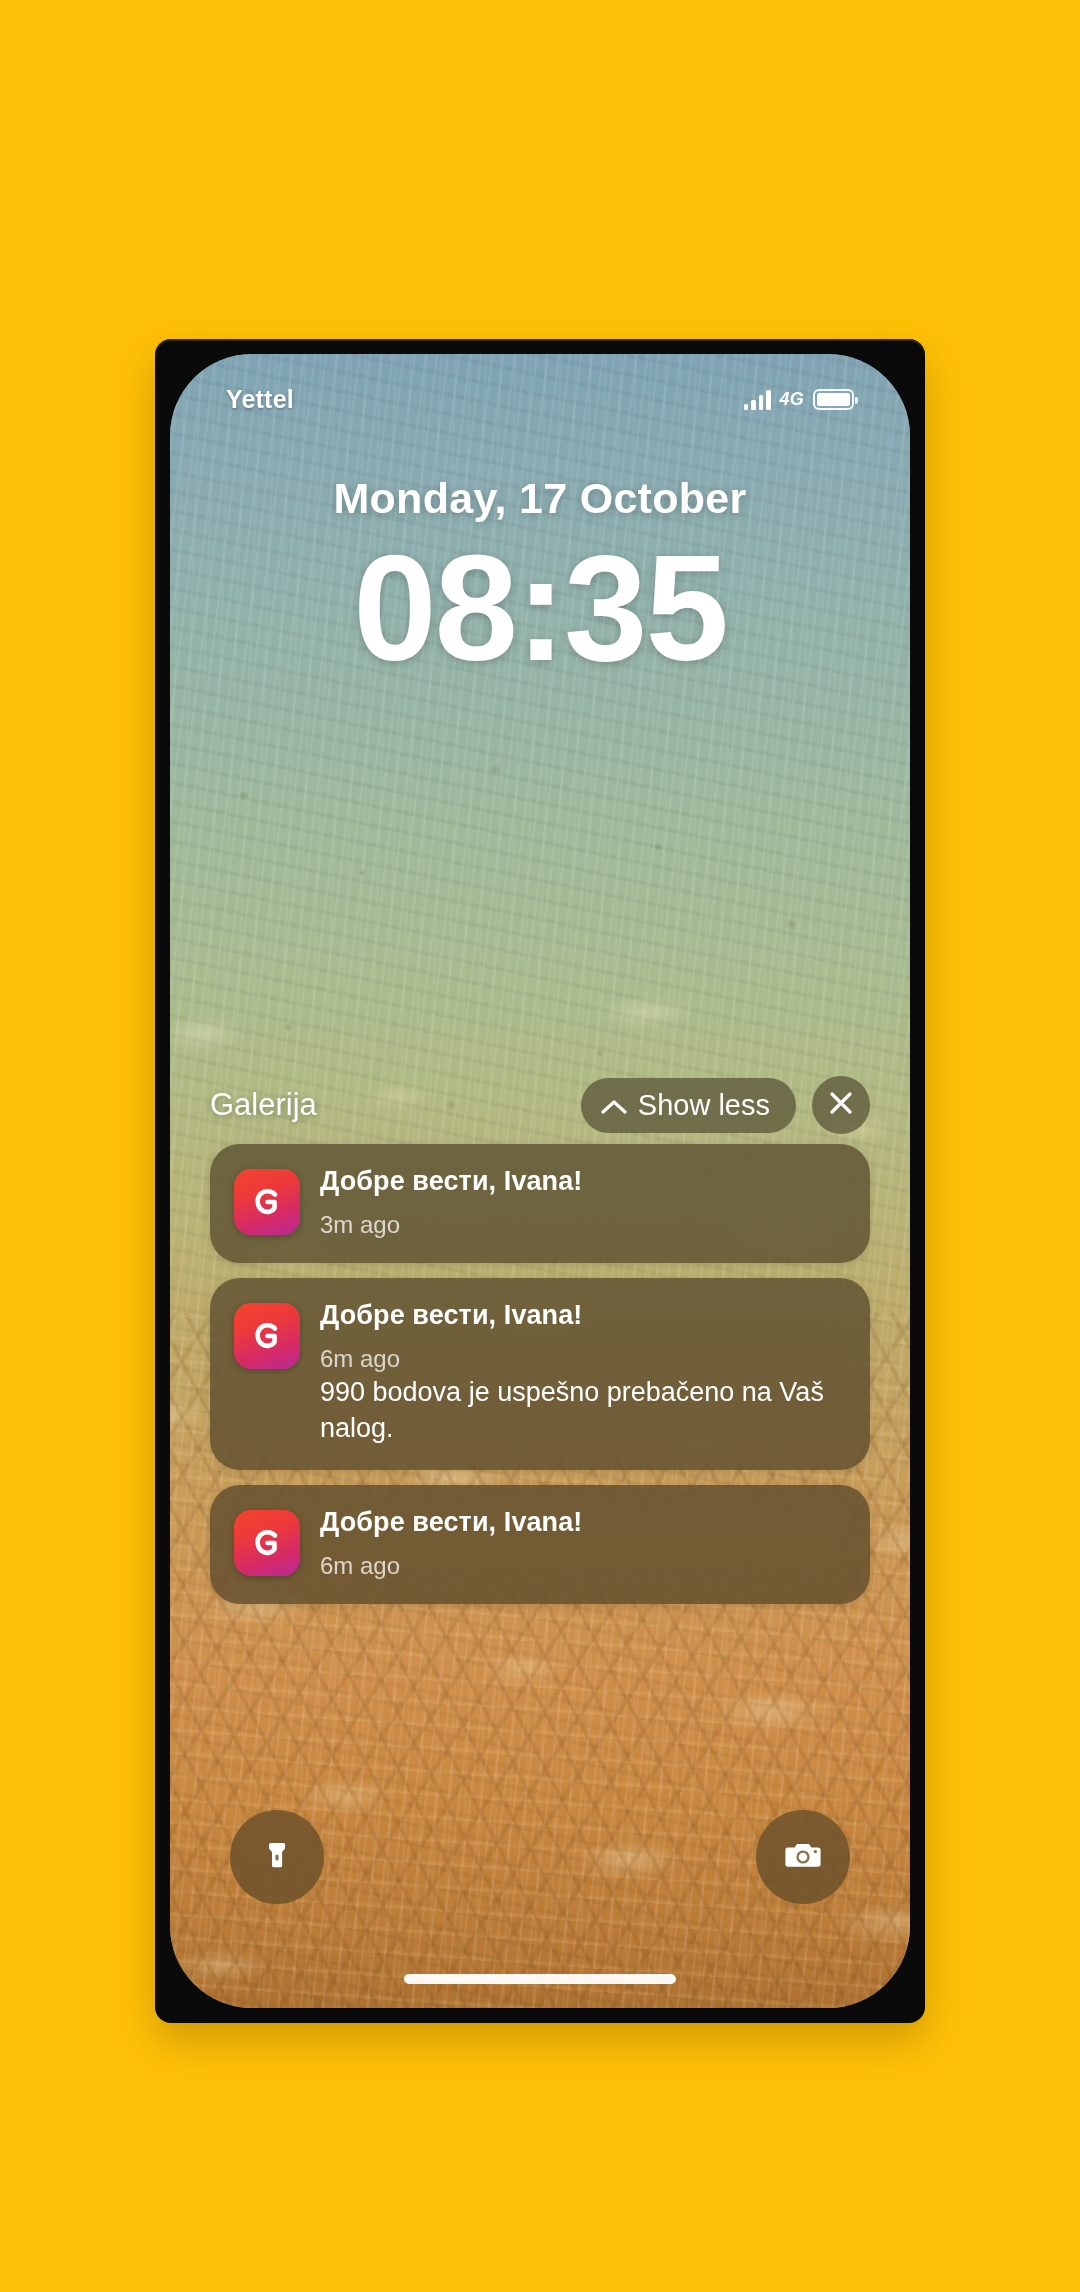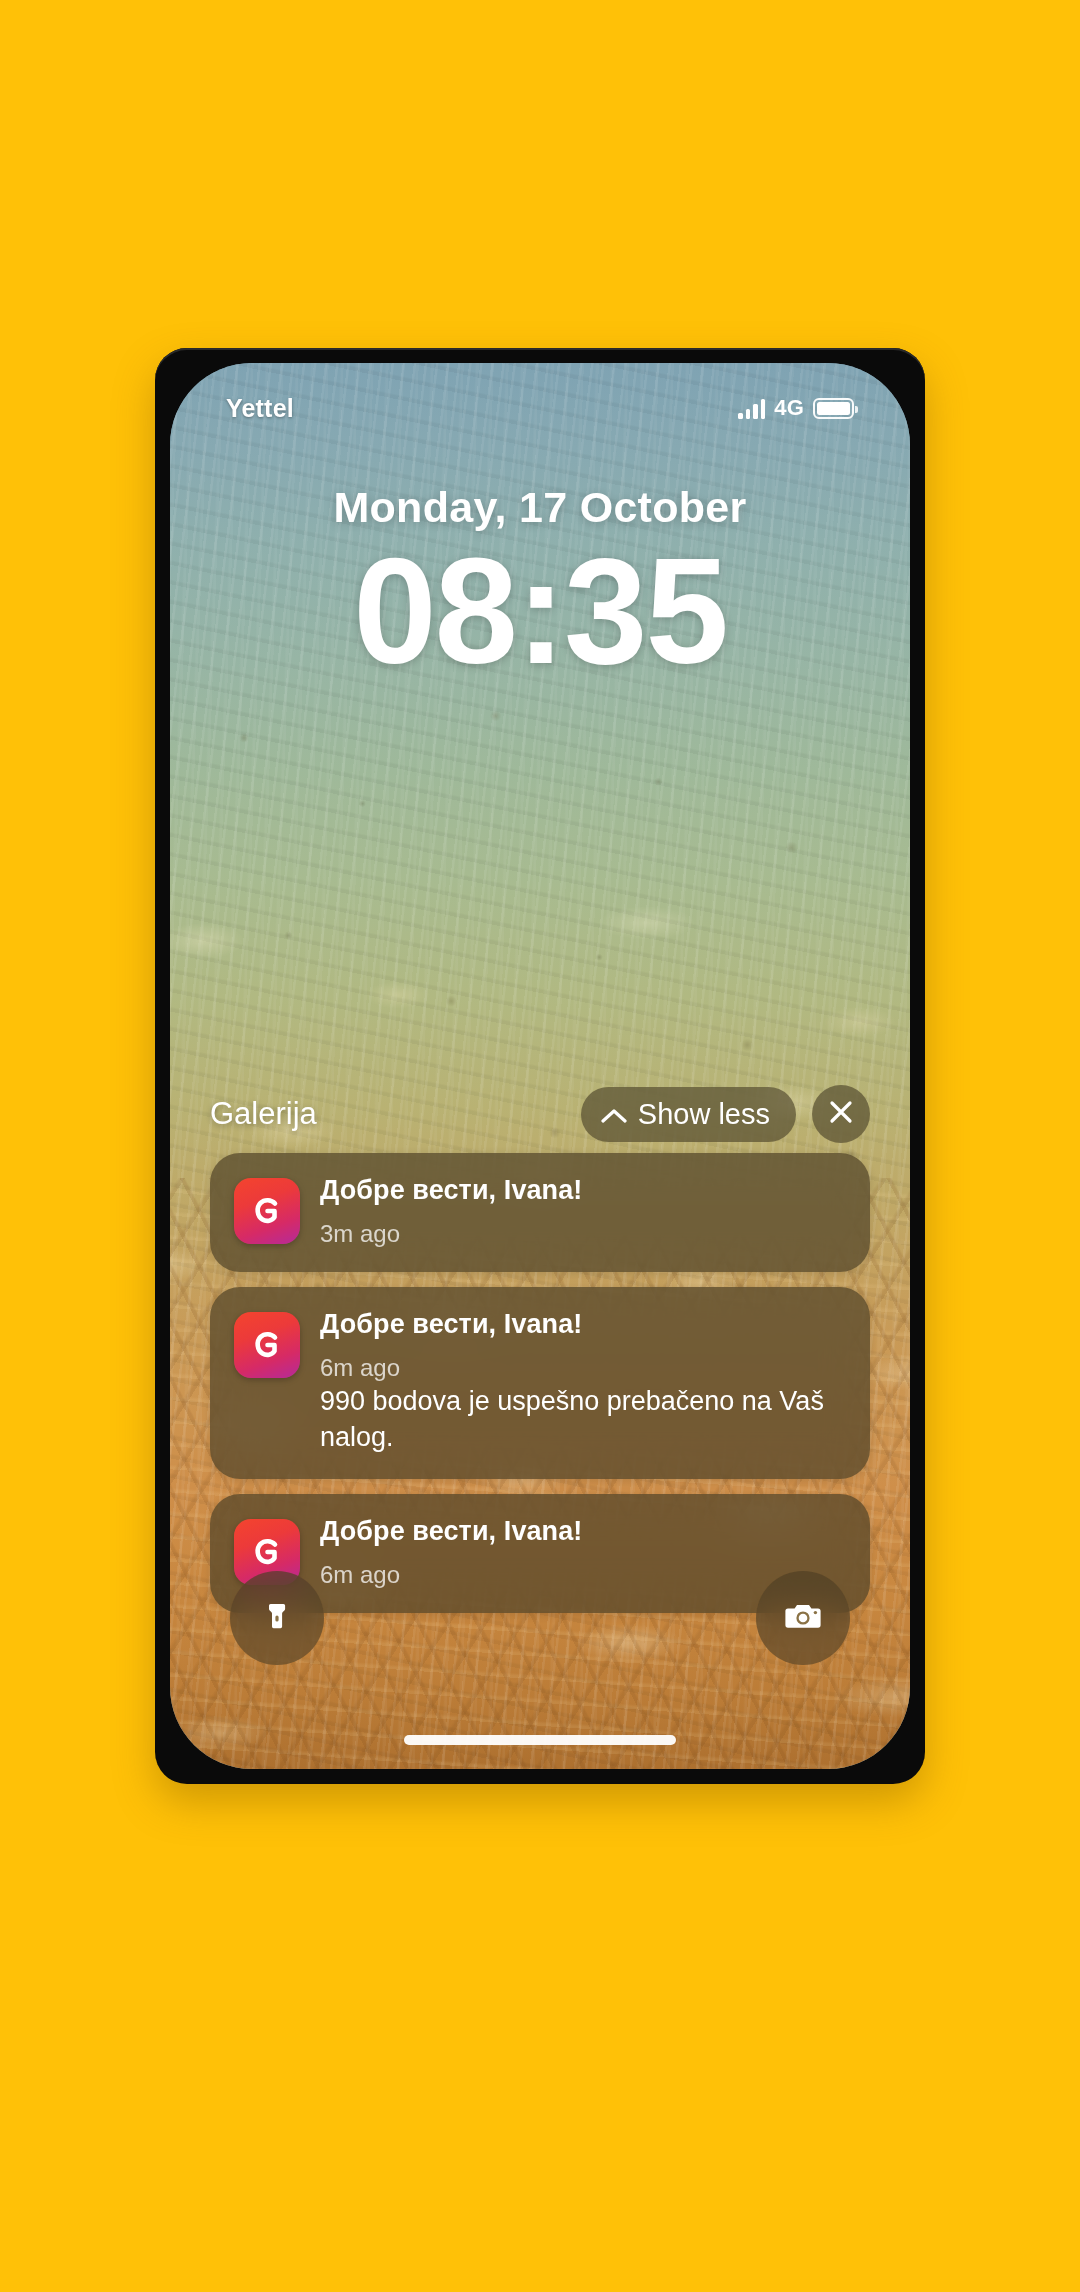--- a/index.html
+++ b/index.html
@@ -6,24 +6,24 @@
   html, body {
     width:1080px; height:2292px;
     overflow:hidden;
     font-family:"Liberation Sans", sans-serif;
   }
   body { background:#FFC107; position:relative; }
 
   
   #phone-frame{
     position:absolute;
-    left:155px; top:348px;
-    width:770px; height:1436px;
+    left:155px; top:339px;
+    width:770px; height:1684px;
     background:#0a0a0a;
-    border-radius:32px;
+    border-radius:16px;
     box-shadow:0 18px 40px rgba(120,80,0,.35), 0 2px 0 #2a2a2a inset;
     padding:15px;
   }
   #phone-screen{
     position:relative;
     width:100%; height:100%;
     border-radius:82px;
     overflow:hidden;
     background:#6d8fa0;
   }
@@ -121,42 +121,42 @@
     font-size:25px; font-weight:700; letter-spacing:.2px;
     text-shadow:0 1px 3px rgba(0,0,0,.35);
   }
   .status-right{ display:flex; align-items:center; gap:9px; }
   .signal-bars{ display:flex; align-items:flex-end; gap:3px; height:21px; }
   .signal-bars i{ display:block; width:4.5px; background:#fff; border-radius:1.5px; }
   .signal-bars i:nth-child(1){ height:6px; }
   .signal-bars i:nth-child(2){ height:10px; }
   .signal-bars i:nth-child(3){ height:15px; }
   .signal-bars i:nth-child(4){ height:20px; }
-  #network-type{ font-size:22px; font-weight:600; letter-spacing:.2px; }
+  #network-type{ font-size:18px; font-weight:600; letter-spacing:.2px;font-style:italic; }
   .battery{
     width:41px; height:21px; border:2.5px solid rgba(255,255,255,.95);
     border-radius:6px; position:relative; padding:2px;
   }
   .battery::after{
     content:""; position:absolute; right:-6px; top:6px;
     width:3px; height:7px; background:rgba(255,255,255,.85);
     border-radius:0 2px 2px 0;
   }
   .battery span{ display:block; height:100%; width:100%; background:#fff; border-radius:2.5px; }
 
   
   #clock-block{
     position:absolute; left:0; right:0; top:120px;
     text-align:center; color:#fff; z-index:4;
     text-shadow:0 2px 10px rgba(0,0,0,.22);
   }
   #lock-date{ font-size:43px; font-weight:600; letter-spacing:.3px; }
   #lock-time{
     font-size:150px; font-weight:600; line-height:1.06;
-    letter-spacing:-2px; 
+    letter-spacing:-2px; margin-top:6px;
   }
 
   
   #notif-header{
     position:absolute; left:40px; right:40px; top:722px;
     display:flex; align-items:center; z-index:4;
   }
   #group-title{
     color:#fff; font-size:31px; font-weight:500;
     text-shadow:0 2px 6px rgba(0,0,0,.3);

